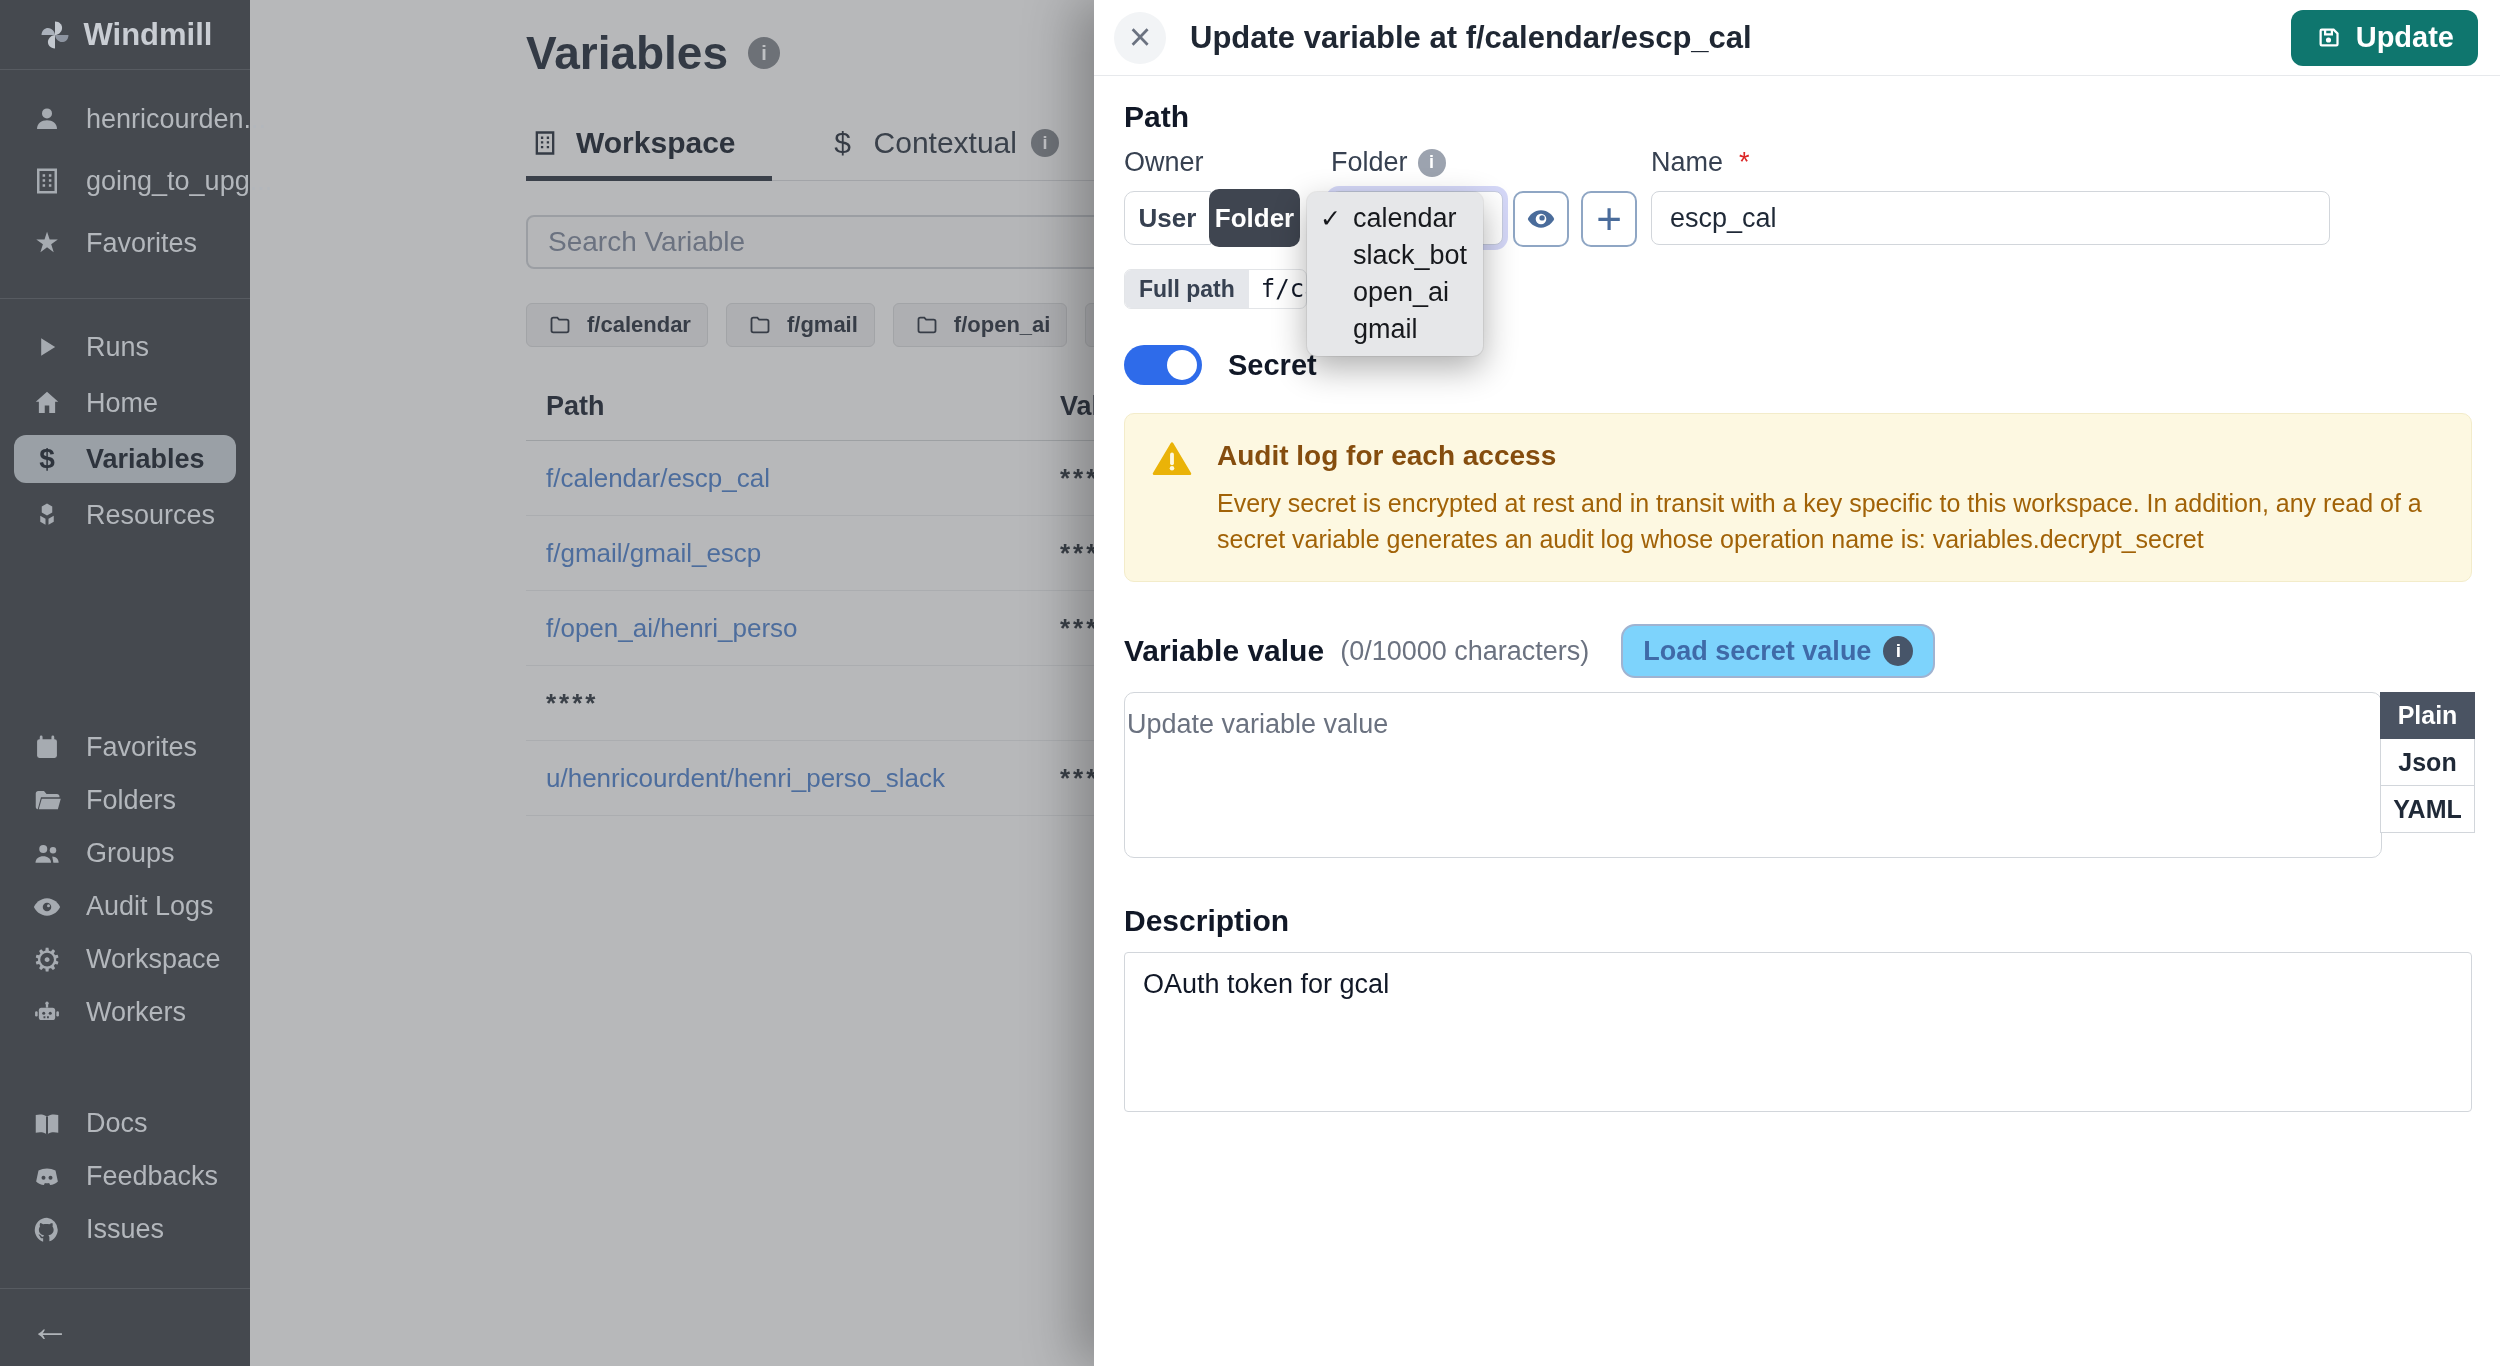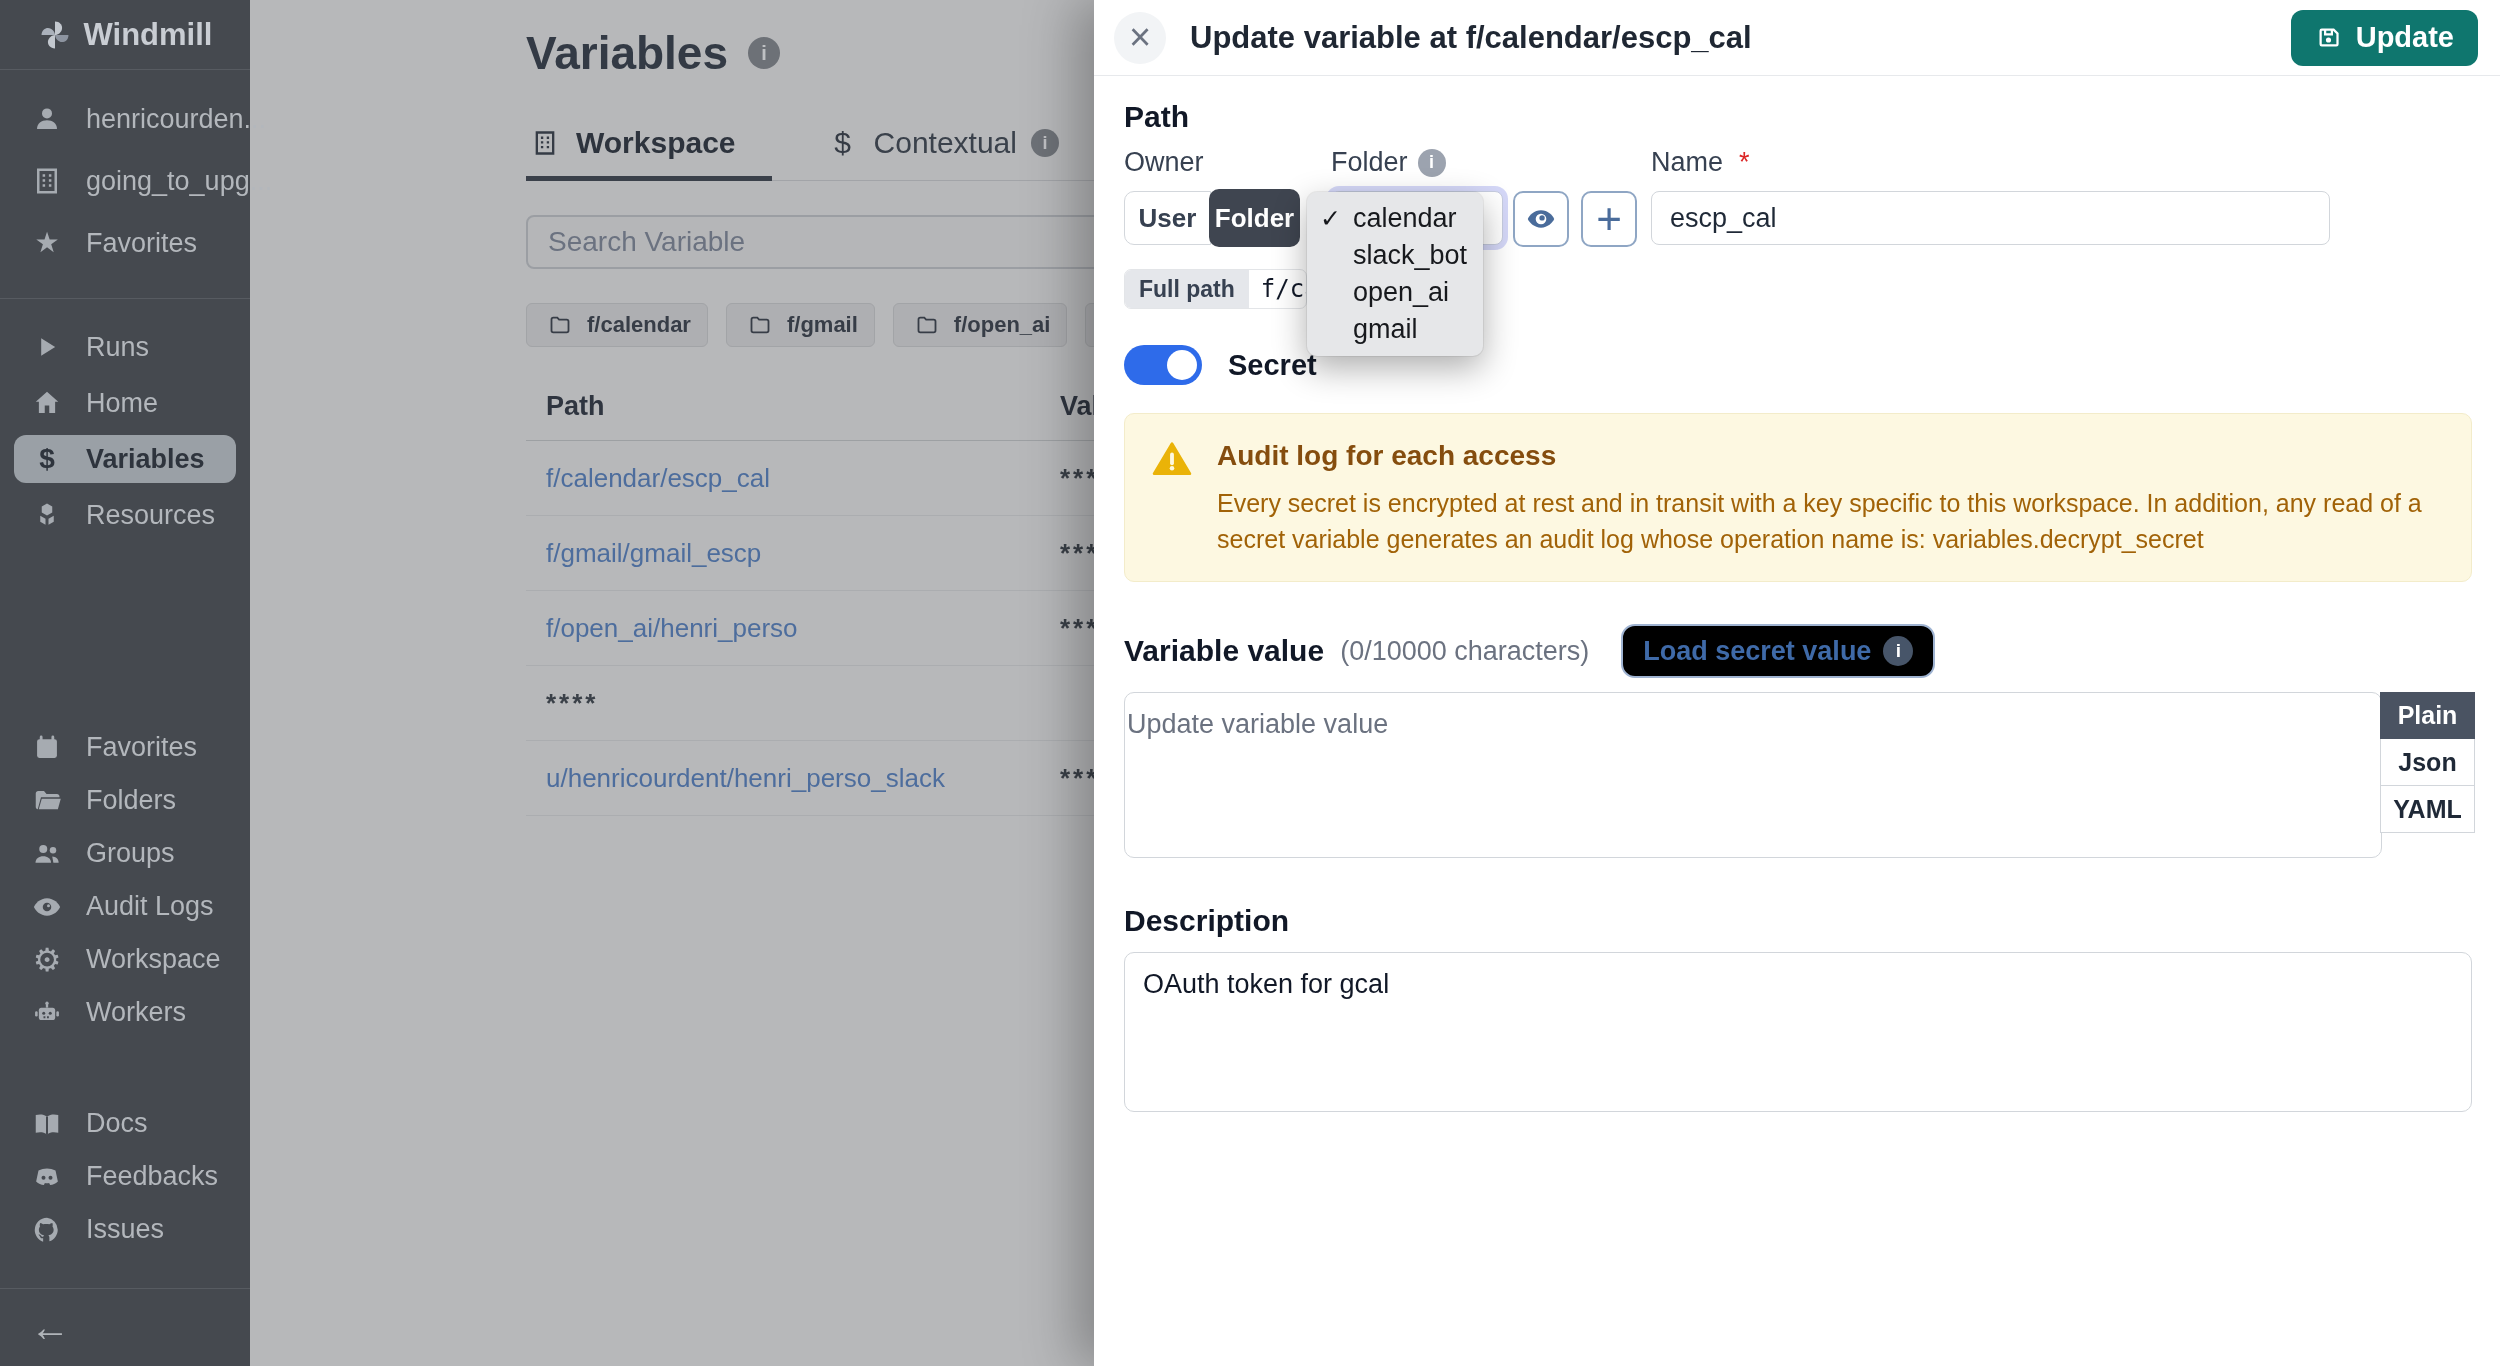--- a/index.html
+++ b/index.html
@@ -78,31 +78,31 @@
   .fp-value { display:flex; align-items:center; padding-left:12px; font-family:"DejaVu Sans Mono", monospace; font-size:24px; color:#111827; white-space:nowrap; overflow:hidden; flex:1; }
   .secret-row { margin-top:36px; display:flex; align-items:center; gap:26px; }
   .toggle { width:78px; height:40px; border-radius:20px; background:#2e6bea; position:relative; border:none; flex:none; }
   .toggle::after { content:""; position:absolute; right:5px; top:5px; width:30px; height:30px; border-radius:50%; background:#fff; }
   .secret-label { font-size:29px; font-weight:600; color:#111827; }
   .warning { margin-top:28px; background:#fdf8e1; border:1px solid #f3ecca; border-radius:10px; padding:24px 26px; display:flex; gap:24px; }
   .warn-title { font-size:28px; font-weight:700; color:#854d0e; padding-top:2px; }
   .warn-body { margin-top:14px; font-size:25px; color:#a16207; line-height:1.42; max-width:1230px; }
   .value-head { margin-top:42px; display:flex; align-items:center; gap:16px; }
   .counter { font-size:27px; color:#6b7280; font-weight:400; }
-  .load-btn { margin-left:16px; height:54px; padding:0 20px; border:2px solid #9fb3d1; border-radius:14px; background:#000000; color:#3f6aa8; font-size:27px; font-weight:600; display:flex; align-items:center; gap:12px; }
+  .load-btn { margin-left:16px; height:54px; padding:0 20px; border:2px solid #9fb3d1; border-radius:14px; background:#7dd3fc; color:#3f6aa8; font-size:27px; font-weight:600; display:flex; align-items:center; gap:12px; }
   .load-info { width:30px; height:30px; border-radius:50%; background:#475569; color:#fff; font-size:19px; font-weight:700; display:flex; align-items:center; justify-content:center; }
   .value-editor { margin-top:14px; position:relative; width:1258px; }
   .value-ta { width:100%; height:166px; border:1px solid #d2d6db; border-radius:10px; padding:16px 2px; font-size:27px; color:#111827; font-family:inherit; resize:none; outline:none; display:block; }
   .value-ta::placeholder, .search-input::placeholder { color:#6b7280; }
   .format-tabs { position:absolute; left:1256px; top:0; width:95px; }
   .ftab { height:47px; display:flex; align-items:center; justify-content:center; font-size:25px; font-weight:700; color:#1f2937; background:#fff; border:1px solid #d2d6db; border-top:none; }
   .ftab:first-child { border-top:1px solid #d2d6db; }
   .ftab.active { background:#4a5362; color:#fff; border-color:#4a5362; }
   .h-desc { margin-top:46px; }
-  .desc-ta { margin-top:14px; width:1348px; height:160px; border:1px solid #d2d6db; border-radius:10px; padding:16px 18px; font-size:27px; color:#111827; font-family:inherit; resize:none; outline:none; display:block; }
+  .desc-ta { margin-top:14px; width:1348px; height:160px; border:1px solid #d2d6db; border-radius:4px; padding:16px 18px; font-size:27px; color:#111827; font-family:inherit; resize:none; outline:none; display:block; }
   
   .dropdown { position:absolute; left:213px; top:192px; width:176px; background:#e6e7e9; border-radius:10px; box-shadow:0 12px 34px rgba(0,0,0,0.32), 0 0 0 1px rgba(0,0,0,0.06); padding:8px 0; z-index:40; }
   .dd-item { height:37px; display:flex; align-items:center; padding-left:46px; font-size:27px; color:#17191d; position:relative; white-space:nowrap; }
   .dd-check { position:absolute; left:13px; font-size:25px; }
 </style>
 </head>
 <body>
 
 <nav class="sidebar">
   <div class="brand">

